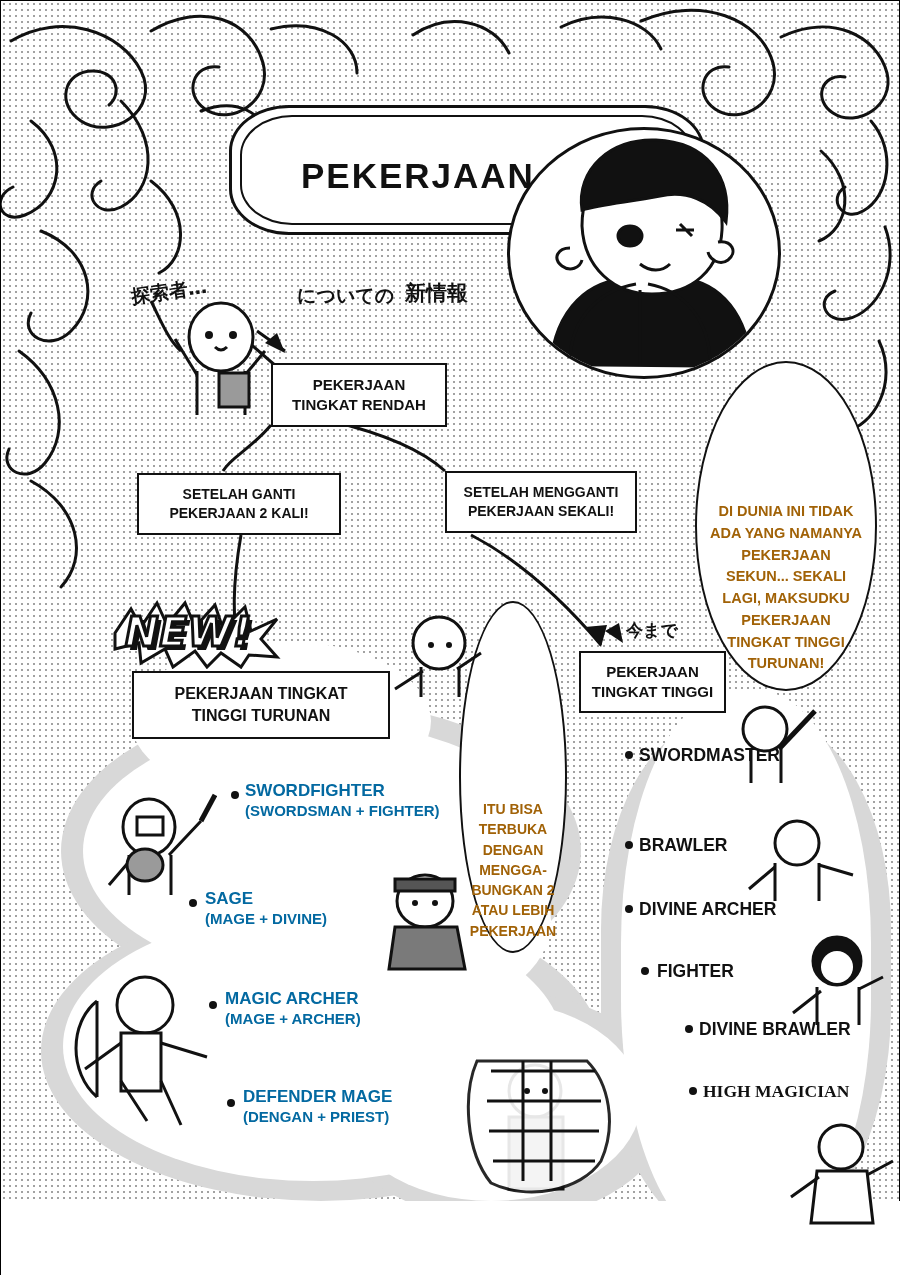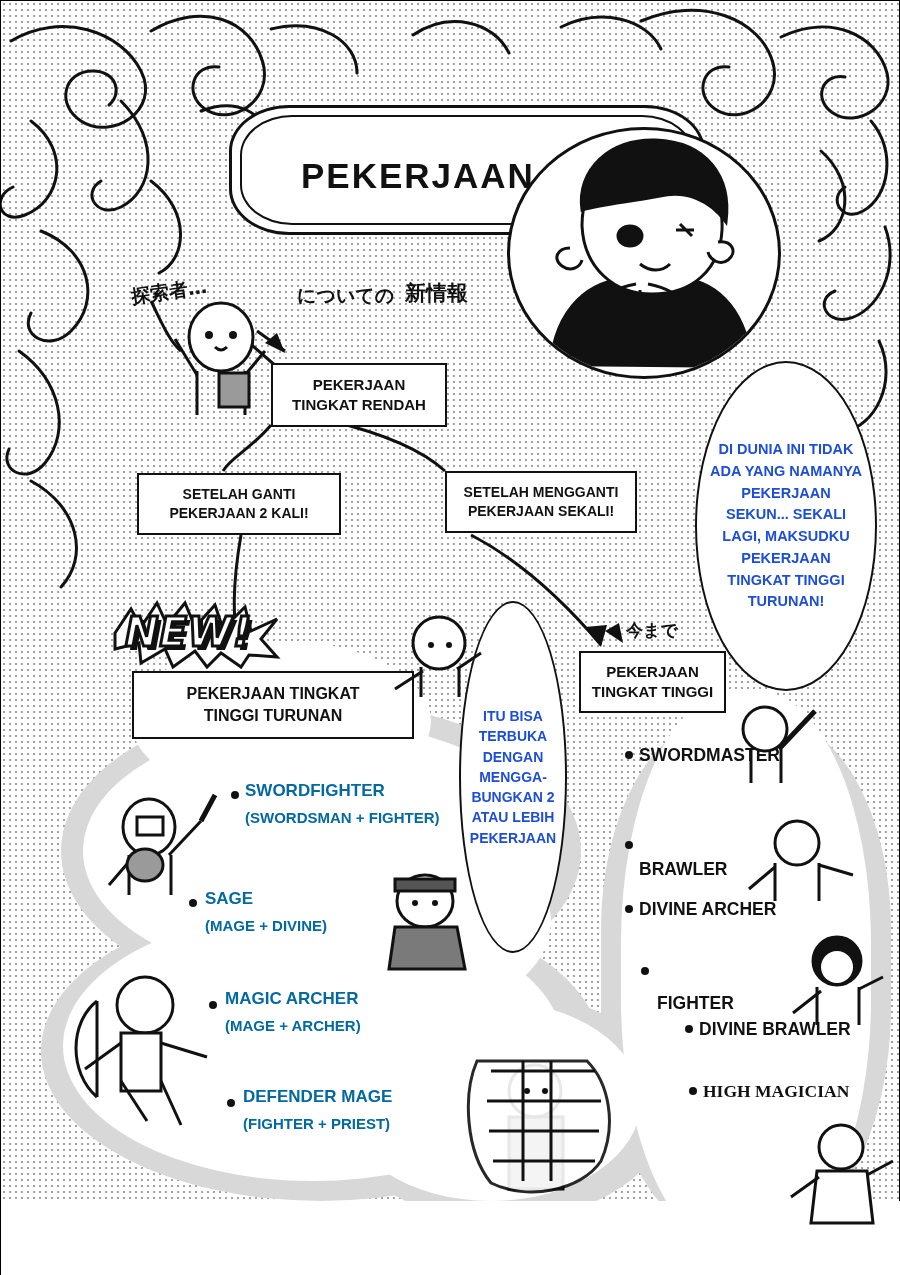--- a/index.html
+++ b/index.html
@@ -71,32 +71,32 @@
     display:flex;align-items:center;justify-content:center;
     text-align:center;
     font-weight:bold;
     color:#111;
     line-height:1.35;
     padding:6px 8px;
   }
   #box-low{left:270px;top:362px;width:176px;height:64px;font-size:15px;}
   #box-after2{left:136px;top:472px;width:204px;height:62px;font-size:14px;}
   #box-after1{left:444px;top:470px;width:192px;height:62px;font-size:14px;}
-  #box-newtier{left:131px;top:670px;width:282px;height:68px;font-size:16px;}
+  #box-newtier{left:131px;top:670px;width:258px;height:68px;font-size:16px;}
   #box-high{left:578px;top:650px;width:147px;height:62px;font-size:15px;}
 
   
   .balloon{
     position:absolute;
     background:#fff;
     border:2px solid #111;
     border-radius:50%;
-    display:flex;align-items:center;justify-content:center;
+    display:flex;align-items:flex-end;justify-content:center;
     text-align:center;
-    font-weight:bold;color:#1d4ed8;
+    font-weight:bold;color:#a16207;
     box-sizing:border-box;
   }
   #balloon-right{
     left:694px;top:360px;width:182px;height:330px;
     font-size:14.5px;line-height:1.5;padding:14px 12px;
   }
   #balloon-mid{
     left:458px;top:600px;width:108px;height:352px;
     font-size:14px;line-height:1.45;padding:10px 6px;
   }
@@ -121,21 +121,21 @@
     text-shadow:4px 4px 0 #111;
     font-family:"DejaVu Sans", sans-serif;
   }
 
   
   .job{
     position:absolute;
     font-weight:bold;color:#0369a1;
   }
   .job .main{font-size:17px;display:block;}
-  .job .sub{font-size:15px;display:block;margin-top:8px;}
+  .job .sub{font-size:15px;display:block;margin-top:1px;}
   .bullet{
     position:absolute;width:8px;height:8px;background:#111;border-radius:50%;
   }
 
   
   .rjob{
     position:absolute;font-size:17.5px;font-weight:bold;color:#111;
   }
 
   
@@ -296,34 +296,34 @@
 
   <div class="bullet" style="left:208px;top:1000px;"></div>
   <div class="job" style="left:224px;top:988px;">
     <span class="main">MAGIC ARCHER</span>
     <span class="sub">(MAGE + ARCHER)</span>
   </div>
 
   <div class="bullet" style="left:226px;top:1098px;"></div>
   <div class="job" style="left:242px;top:1086px;">
     <span class="main">DEFENDER MAGE</span>
-    <span class="sub">(FIGHTER + PRIEST)</span>
+    <span class="sub">(DENGAN + PRIEST)</span>
   </div>
 
   <div class="bullet" style="left:624px;top:750px;"></div>
   <div class="rjob" style="left:638px;top:744px;">SWORDMASTER</div>
 
   <div class="bullet" style="left:624px;top:840px;"></div>
-  <div class="rjob" style="left:638px;top:858px;">BRAWLER</div>
+  <div class="rjob" style="left:638px;top:834px;">BRAWLER</div>
 
   <div class="bullet" style="left:624px;top:904px;"></div>
   <div class="rjob" style="left:638px;top:898px;">DIVINE ARCHER</div>
 
   <div class="bullet" style="left:640px;top:966px;"></div>
-  <div class="rjob" style="left:656px;top:960px;margin-top:32px;">FIGHTER</div>
+  <div class="rjob" style="left:656px;top:960px;">FIGHTER</div>
 
   <div class="bullet" style="left:684px;top:1024px;"></div>
   <div class="rjob" style="left:698px;top:1018px;">DIVINE BRAWLER</div>
 
   <div class="bullet" style="left:688px;top:1086px;"></div>
   <div class="rjob" style="left:702px;top:1080px;font-family:Liberation Serif, serif;">HIGH MAGICIAN</div>
 
   <svg width="120" height="130" viewBox="0 0 120 130" style="left:96px;top:780px;">
     <g fill="#fff" stroke="#111" stroke-width="3">
       <ellipse cx="52" cy="46" rx="26" ry="28"></ellipse>

